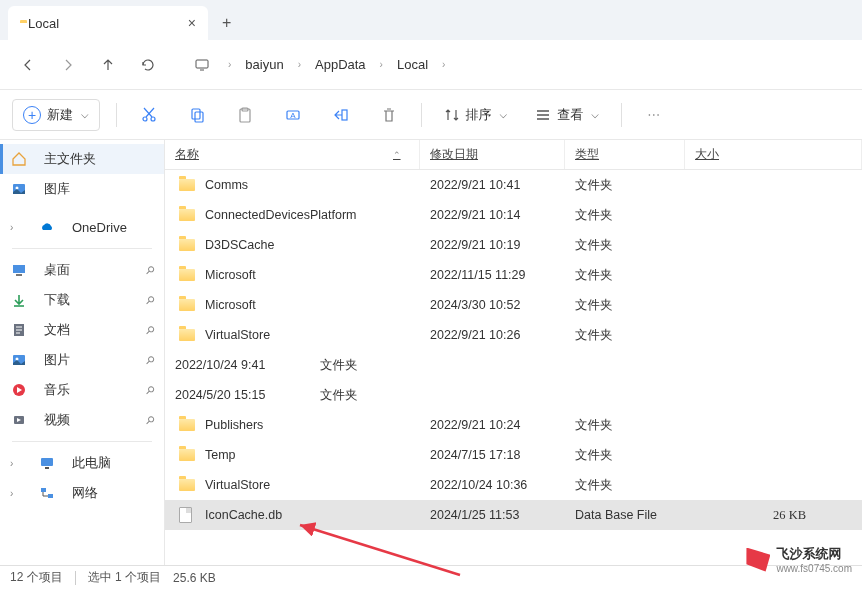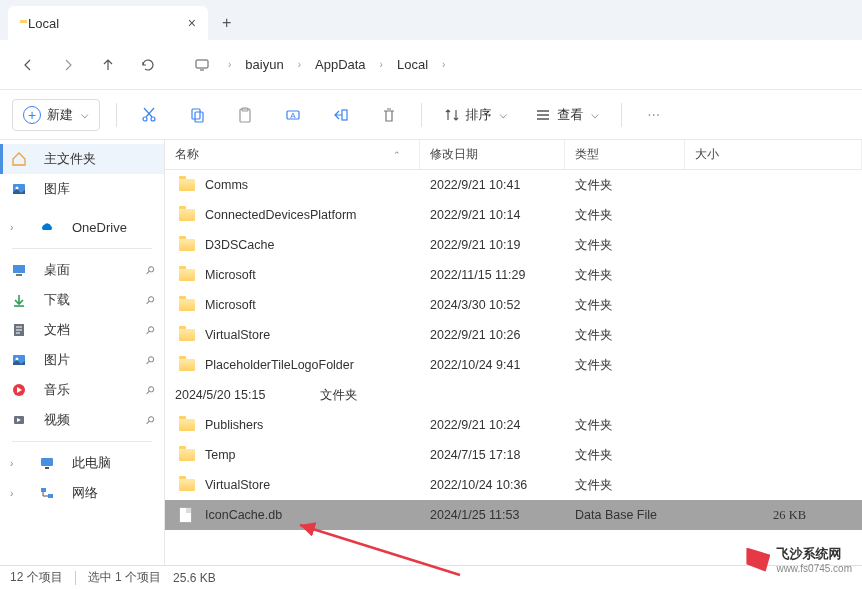--- a/index.html
+++ b/index.html
@@ -28,30 +28,30 @@
     .sidebar { width: 165px; border-right: 1px solid #e8e8e8; display: flex; flex-direction: column; overflow-y: auto; padding: 4px 0; }
     .side-item { display: flex; align-items: center; padding: 6px 10px; gap: 16px; cursor: pointer; }
     .side-item.active { background: #eef4fb; border-left: 3px solid #4a90e2; padding-left: 7px; }
     .side-item .chev { width: 12px; font-size: 10px; color: #888; }
     .side-item .icon-slot { width: 18px; height: 18px; display: flex; align-items: center; justify-content: center; }
     .pin { margin-left: auto; color: #888; font-size: 11px; transform: rotate(45deg); }
     .side-divider { height: 1px; background: #e8e8e8; margin: 6px 12px; }
     
     .main { flex: 1; display: flex; flex-direction: column; }
     .col-header { display: flex; align-items: center; height: 30px; border-bottom: 1px solid #e8e8e8; font-size: 12px; color: #444; }
-    .col-header > div { padding: 0 10px; border-right: 1px solid #eee; height: 100%; display: flex; align-items: center; }
+    .col-header > div { padding: 0 10px; border-right: 1px solid #eee; height: 100%; display: flex; align-items: center; text-decoration: underline; }
     .c-name { width: 255px; }
     .c-date { width: 145px; }
     .c-type { width: 120px; }
     .c-size { flex: 1; }
     .sort-ind { margin-left: auto; width: 16px; color: #888; font-size: 9px; }
     
     .file-list { flex: 1; overflow-y: auto; }
     .file-row { display: flex; align-items: center; height: 30px; padding-left: 10px; cursor: pointer; font-size: 12.5px; }
-    .file-row.selected { background: #a3a3a3; }
+    .file-row.selected { background: #e5e5e5; }
     .file-row .icon-slot { width: 22px; height: 18px; display: flex; align-items: center; }
     .file-row .c-name { display: flex; align-items: center; gap: 4px; padding-left: 4px; }
     .file-row .c-size { text-align: right; padding-right: 56px; font-family: Liberation Serif, serif; }
     
     .folder-icon { width: 16px; height: 12px; background: linear-gradient(#ffe9a8, #ffd166); border-radius: 1px; position: relative; }
     .folder-icon::before { content: ""; position: absolute; top: -3px; left: 0; width: 7px; height: 3px; background: #ffd166; border-radius: 1px 1px 0 0; }
     .file-icon { width: 13px; height: 16px; background: #fff; border: 1px solid #aaa; border-radius: 1px; position: relative; }
     .file-icon::after { content: ""; position: absolute; top: 0; right: 0; width: 5px; height: 5px; background: #ddd; }
     
     .status-bar { position: absolute; bottom: 0; left: 0; right: 0; height: 24px; background: #fff; border-top: 1px solid #e0e0e0; display: flex; align-items: center; padding: 0 10px; gap: 12px; font-size: 12px; color: #555; }
@@ -369,26 +369,20 @@
             <span class="icon-slot">
               <span class="folder-icon"></span>
             </span>
             <span>VirtualStore</span>
           </div>
     <div class="c-date">2022/9/21 10:26</div>
     <div class="c-type">文件夹</div>
     <div class="c-size"></div>
         </div>
         <div class="file-row">
-    <div class="c-name">
-            <span class="icon-slot">
-              <span class="folder-icon"></span>
-            </span>
-            <span>PlaceholderTileLogoFolder</span>
-          </div>
     <div class="c-date">2022/10/24 9:41</div>
     <div class="c-type">文件夹</div>
     <div class="c-size"></div>
         </div>
         <div class="file-row">
     <div class="c-date">2024/5/20 15:15</div>
     <div class="c-type">文件夹</div>
     <div class="c-size"></div>
         </div>
         <div class="file-row">

